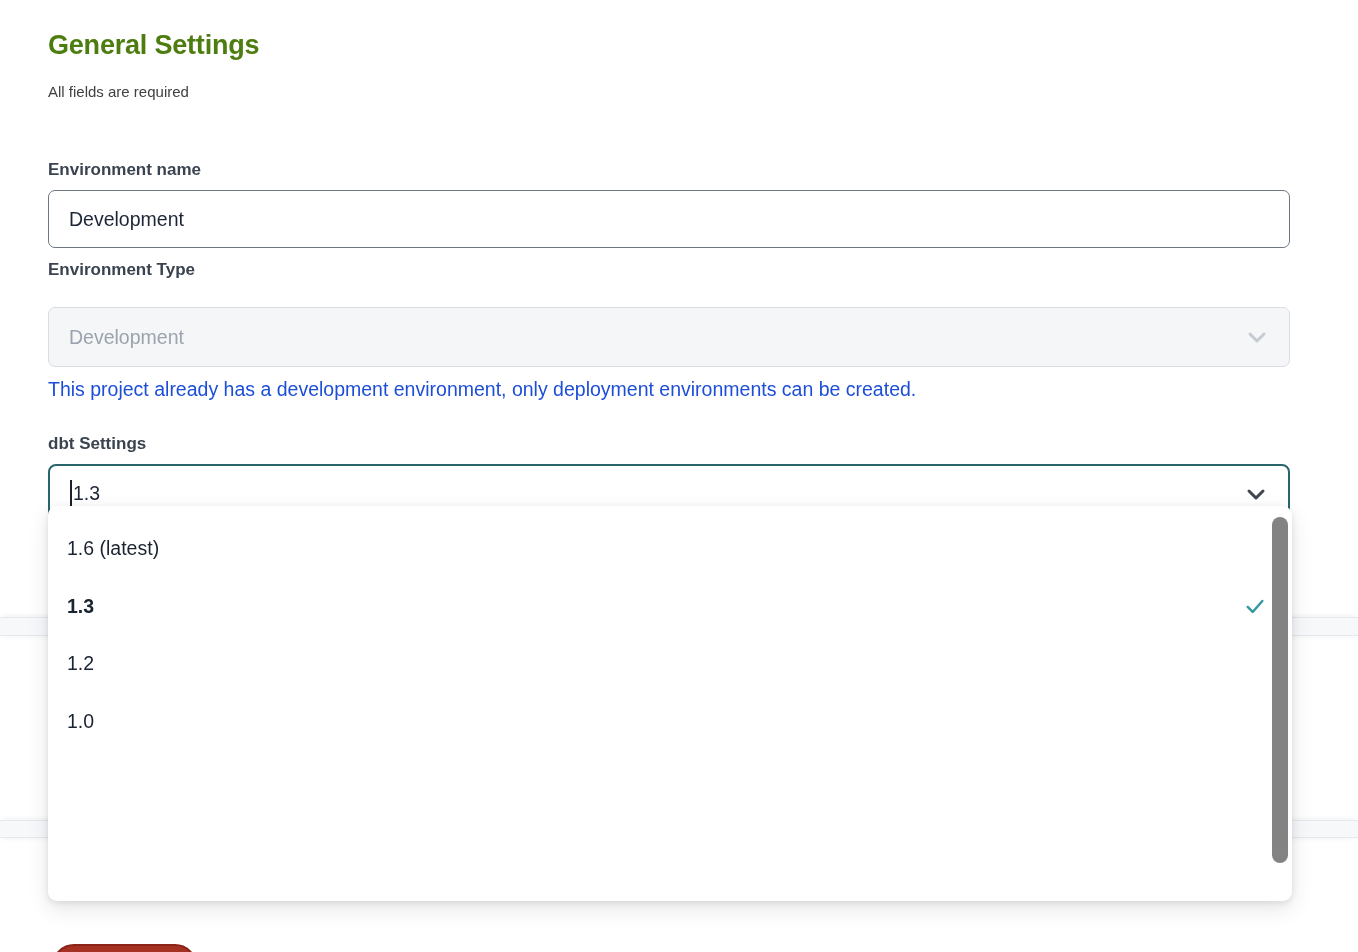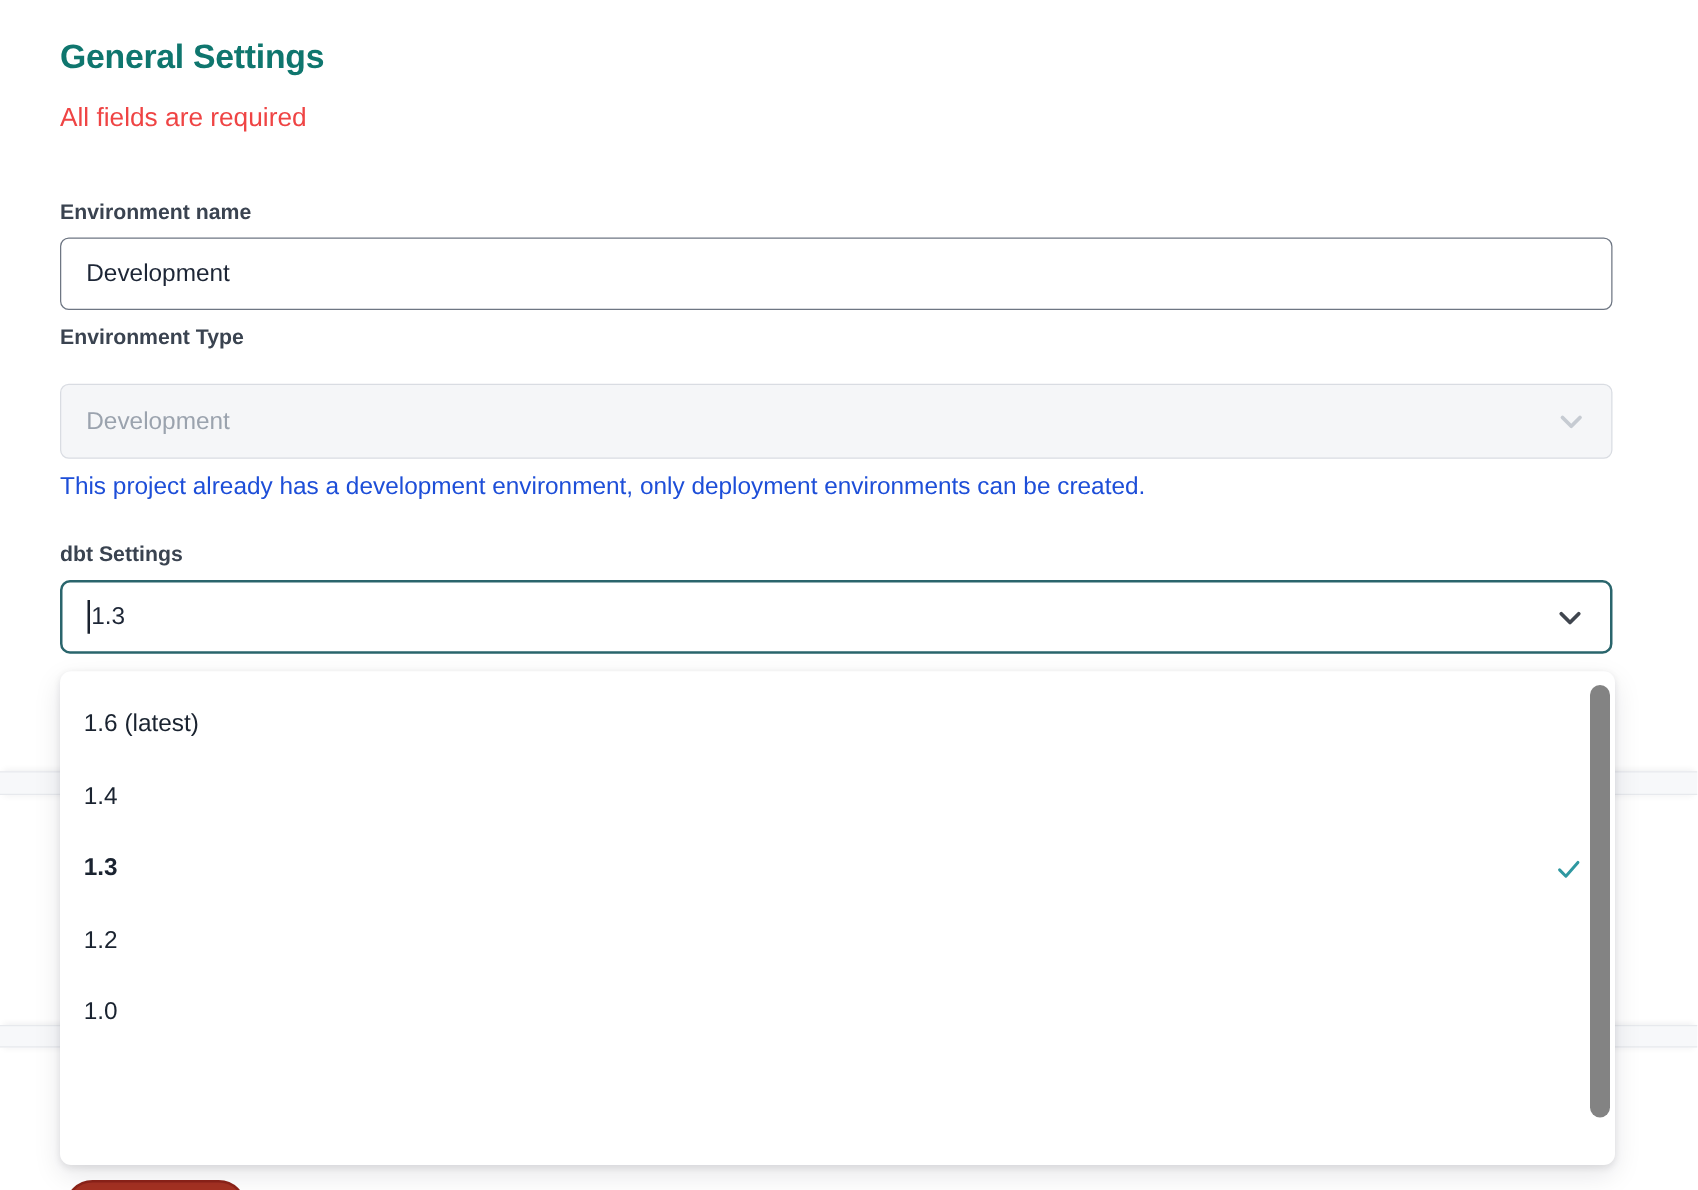--- a/index.html
+++ b/index.html
@@ -11,22 +11,22 @@
   .band { position:absolute; left:0; width:1358px; background:#f7f8fa;
     border-top:1px solid #e7e9ed; border-bottom:1px solid #e7e9ed;
     box-shadow:0 -4px 5px -3px rgba(16,24,40,.07), 0 4px 5px -3px rgba(16,24,40,.05);
     z-index:1; }
   .band1 { top:617px; height:19px; }
   .band2 { top:820px; height:18px; }
 
   .content { position:relative; z-index:2; padding-left:48px; }
 
   h1.title { position:absolute; left:48px; top:30px; font-size:27px; font-weight:700;
-    color:#0f766e; letter-spacing:-0.2px; white-space:nowrap; }
-  p.subtitle { position:absolute; left:48px; top:83px; font-size:21px; color:#ef4444; }
+    color:#4d7c0f; letter-spacing:-0.2px; white-space:nowrap; }
+  p.subtitle { position:absolute; left:48px; top:83px; font-size:15px; color:#404040; }
 
   .field-label { position:absolute; left:48px; font-size:17px; font-weight:700;
     color:#3a4350; white-space:nowrap; }
   .lbl-name    { top:160px; }
   .lbl-type    { top:260px; }
   .lbl-version { top:434px; }
 
   .text-input { position:absolute; left:48px; top:190px; width:1242px; height:58px;
     border:1px solid #6e7683; border-radius:7px; background:#fff;
     padding:0 20px; font-family:"Liberation Sans",sans-serif;
@@ -43,21 +43,21 @@
   .chevron { position:absolute; right:20px; top:50%; transform:translateY(-50%);
     width:24px; height:24px; }
 
   .caret { display:inline-block; width:2px; height:27px; background:#19212e;
     margin-right:1px; }
 
   .help-text { position:absolute; left:48px; top:378px; font-size:19.5px;
     color:#1d4ed8; white-space:nowrap; }
 
   
-  .dropdown { position:absolute; left:48px; top:537px; width:1244px; height:395px;
+  .dropdown { position:absolute; left:48px; top:506px; width:1244px; height:395px;
     background:#fff; border-radius:9px; z-index:10;
     box-shadow:0 2px 6px rgba(16,24,40,.10), 0 8px 22px rgba(16,24,40,.10);
     overflow:hidden; }
   .dropdown ul { list-style:none; padding-top:14px; }
   .dropdown li { height:57.5px; display:flex; align-items:center;
     padding:0 26px 0 19px; font-size:19.5px; color:#1a2330; cursor:pointer; }
   .dropdown li.selected { font-weight:700; }
   .dropdown li .check { display:none; margin-left:auto; width:22px; height:22px; }
   .dropdown li.selected .check { display:block; }
 
@@ -101,24 +101,20 @@
       </svg>
     </div>
   </div>
 
   <div class="dropdown">
     <ul>
       <li>
         <span>1.6 (latest)</span>
 
       </li>
-      <li>
-        <span>1.4</span>
-
-      </li>
       <li class="selected">
         <span>1.3</span>
         <svg class="check" viewBox="0 0 24 24" fill="none">
             <path d="M4 13 L9.5 18.5 L20 6.5" stroke="#2f98a1" stroke-width="2.6" stroke-linecap="round" stroke-linejoin="round"></path>
           </svg>
       </li>
       <li>
         <span>1.2</span>
 
       </li>

